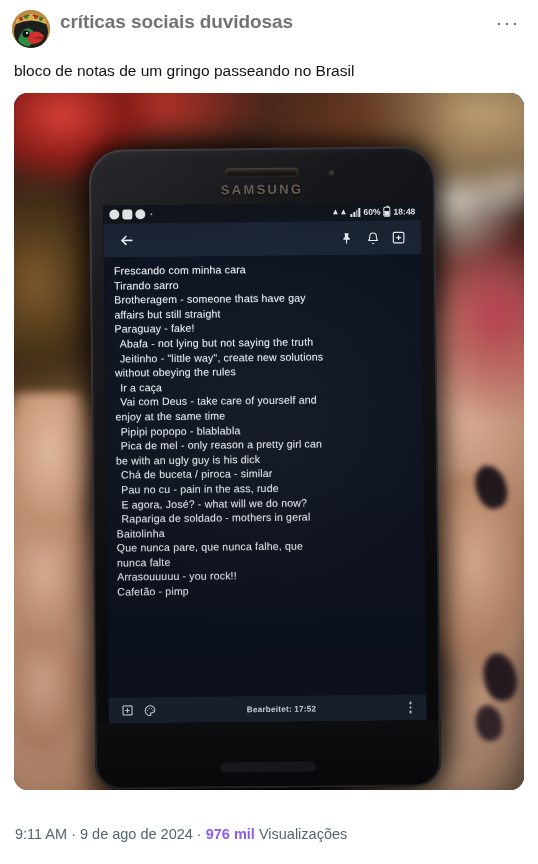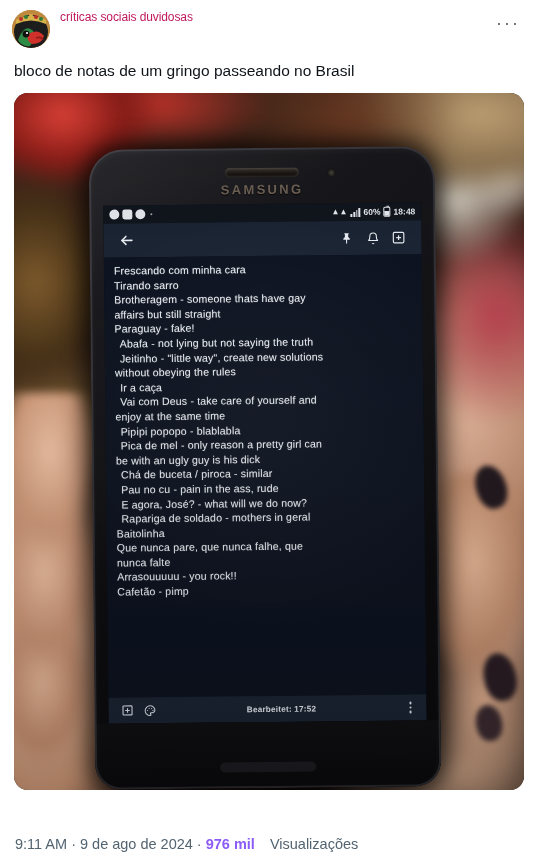--- a/index.html
+++ b/index.html
@@ -42,23 +42,23 @@
   .name-block {
     margin-left: 10px;
     display: flex;
     flex-direction: column;
     justify-content: center;
     line-height: 1.15;
     flex: 1 1 auto;
     padding-top: 1px;
   }
   .display-name {
-    font-size: 12px;
-    font-weight: normal;
-    color: #be185d;
+    font-size: 19px;
+    font-weight: bold;
+    color: #737373;
     letter-spacing: -0.1px;
   }
   .handle {
     font-size: 15px;
     color: #536471;
     margin-top: 1px;
   }
 
   .more-menu {
     flex: 0 0 auto;
@@ -322,32 +322,32 @@
     position: absolute; inset: 0;
     pointer-events: none;
     background:
       radial-gradient(ellipse 340px 300px at 250px 330px, rgba(255,255,255,0.045) 0%, rgba(0,0,0,0) 70%),
       linear-gradient(180deg, rgba(0,0,0,0.08) 0%, rgba(0,0,0,0) 25%, rgba(0,0,0,0.18) 100%);
   }
 
   
   .tweet-footer {
     position: absolute;
-    left: 0; right: 0; bottom: 0;
+    left: 0; right: 0; bottom: 10px;
     height: 40px;
     display: flex;
     align-items: center;
     padding: 0 15px;
     font-size: 14.5px;
     color: #536471;
     gap: 0;
   }
   .tweet-footer .sep { margin: 0 4px; }
   .tweet-footer .views-count { font-weight: bold; color: #8b5cf6; }
-  .tweet-footer .views-label { margin-left: 15px; }
+  .tweet-footer .views-label { margin-left: 4px; }
 </style>
 </head>
 <body>
 
 <div class="tweet">
 
   <div class="tweet-header">
     <div class="avatar">
       <svg viewBox="0 0 38 38">
         <circle cx="19" cy="19" r="19" fill="#c08a3e"></circle>

